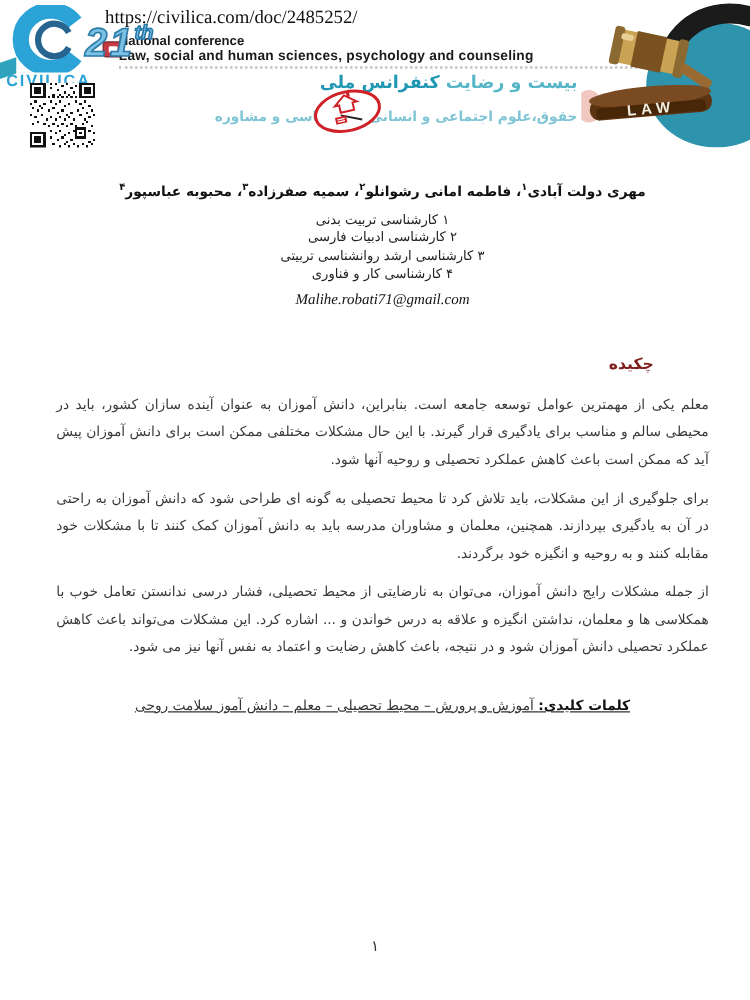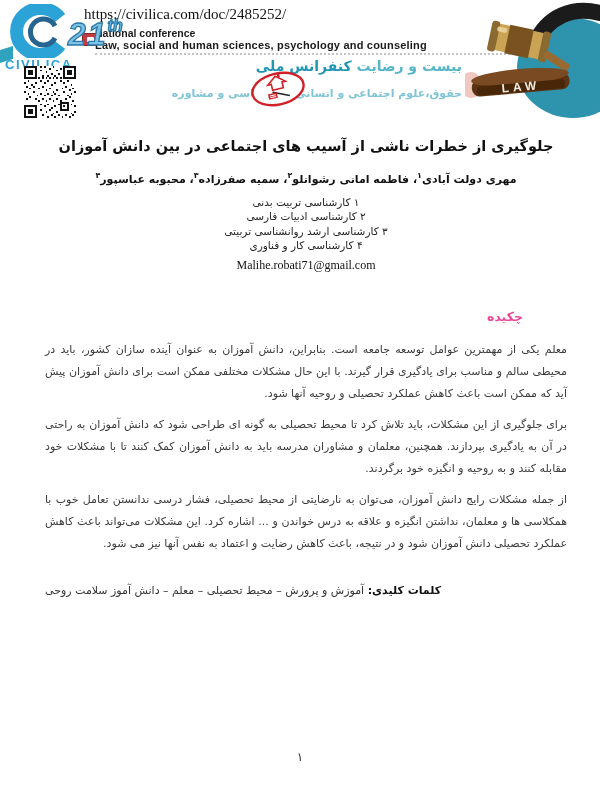--- a/index.html
+++ b/index.html
@@ -50,25 +50,25 @@
   .stamp { position:absolute; left:247px; top:68px; }
   .gavel { position:absolute; right:0; top:0; }
   
   .content { position:absolute; top:128px; left:0; width:600px; padding:0 33px 0 45px; direction:rtl; }
   .paper-title { text-align:center; font-weight:bold; font-size:14.5px; color:#111; margin-top:10px; }
   .authors { text-align:center; font-weight:bold; font-size:11px; color:#111; margin-top:17px; }
   .authors sup { font-size:8px; }
   .affils { margin-top:9px; }
   .affil { text-align:center; font-size:10.5px; color:#222; line-height:14.5px; }
   .email { text-align:center; direction:ltr; font-family:"Liberation Serif", serif;
-    font-size:12px; color:#111; margin-top:5px; }
-  .abstract-heading { font-weight:bold; font-size:12.5px; color:#ec4899;
+    font-style:italic; font-size:12px; color:#111; margin-top:5px; }
+  .abstract-heading { font-weight:bold; font-size:12.5px; color:#7f1d1d;
     text-align:right; padding-left:0; margin:36px 44px 15px 0; }
   .para { text-align:justify; font-size:11px; line-height:22px; color:#3a3a3a; margin-bottom:9px; }
-  .keywords { margin-top:26px; font-size:11px; color:#333; text-align:left; line-height:20px; }
+  .keywords { margin-top:26px; font-size:11px; color:#333; text-align:center; line-height:20px;text-decoration:underline; }
   .keywords b { color:#111; }
   .page-num { position:absolute; bottom:36px; left:0; width:600px; text-align:center;
     font-size:12px; color:#333; }
 </style>
 </head>
 <body>
 
 <div class="page">
 
   <div class="header">
@@ -140,21 +140,20 @@
       <g transform="rotate(-5 55 88)">
         <rect x="7" y="76" width="98" height="17" rx="8" fill="#5d3413"></rect>
         <ellipse cx="56" cy="77" rx="49" ry="8" fill="#7a4a22"></ellipse>
         <rect x="12" y="83" width="88" height="9" rx="3" fill="#472708"></rect>
         <text x="56" y="91" text-anchor="middle" font-size="12" font-weight="bold" letter-spacing="4" fill="#f3ece0" font-family="Liberation Sans, sans-serif">LAW</text>
       </g>
     </svg>
   </div>
 
   <div class="content">
-    <div class="paper-title">جلوگیری از خطرات ناشی از آسیب های اجتماعی در بین دانش آموزان</div>
 
     <div class="authors">
       <span><span>مهری دولت آبادی</span><sup>۱</sup><span>، </span></span><span><span>فاطمه امانی رشوانلو</span><sup>۲</sup><span>، </span></span><span><span>سمیه صفرزاده</span><sup>۳</sup><span>، </span></span><span><span>محبوبه عباسپور</span><sup>۴</sup></span>
     </div>
 
     <div class="affils">
       <div class="affil">۱  کارشناسی تربیت بدنی</div>
       <div class="affil">۲  کارشناسی ادبیات فارسی</div>
       <div class="affil">۳  کارشناسی ارشد روانشناسی تربیتی</div>
       <div class="affil">۴  کارشناسی کار و فناوری</div>

